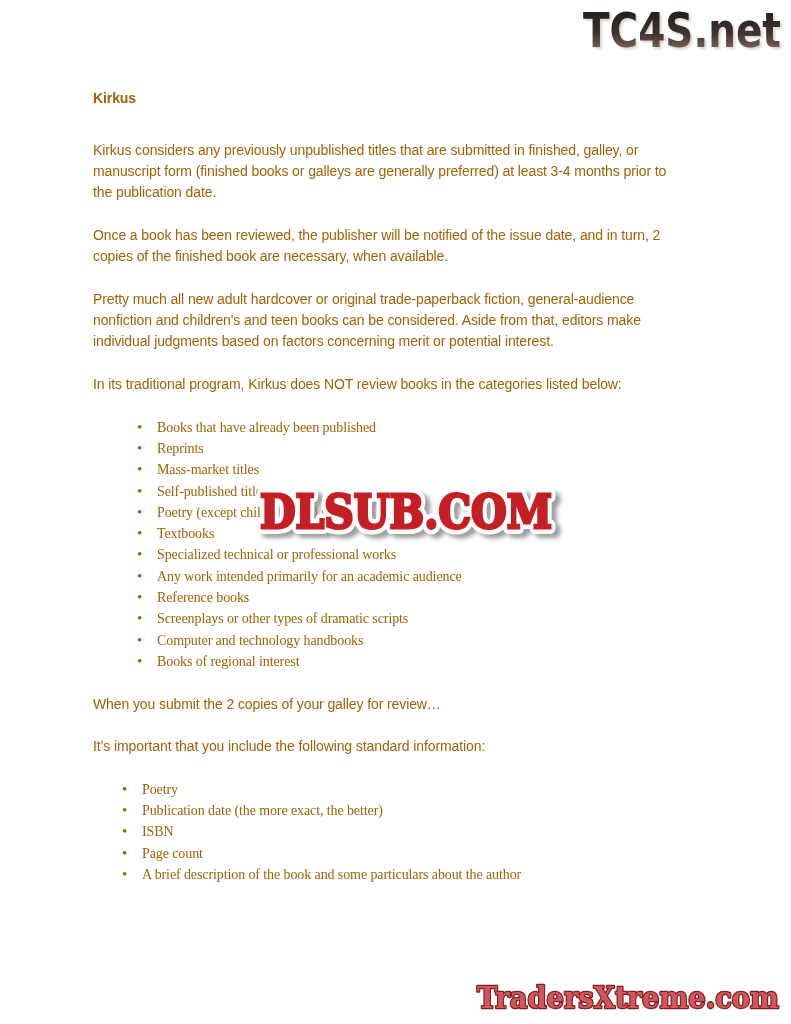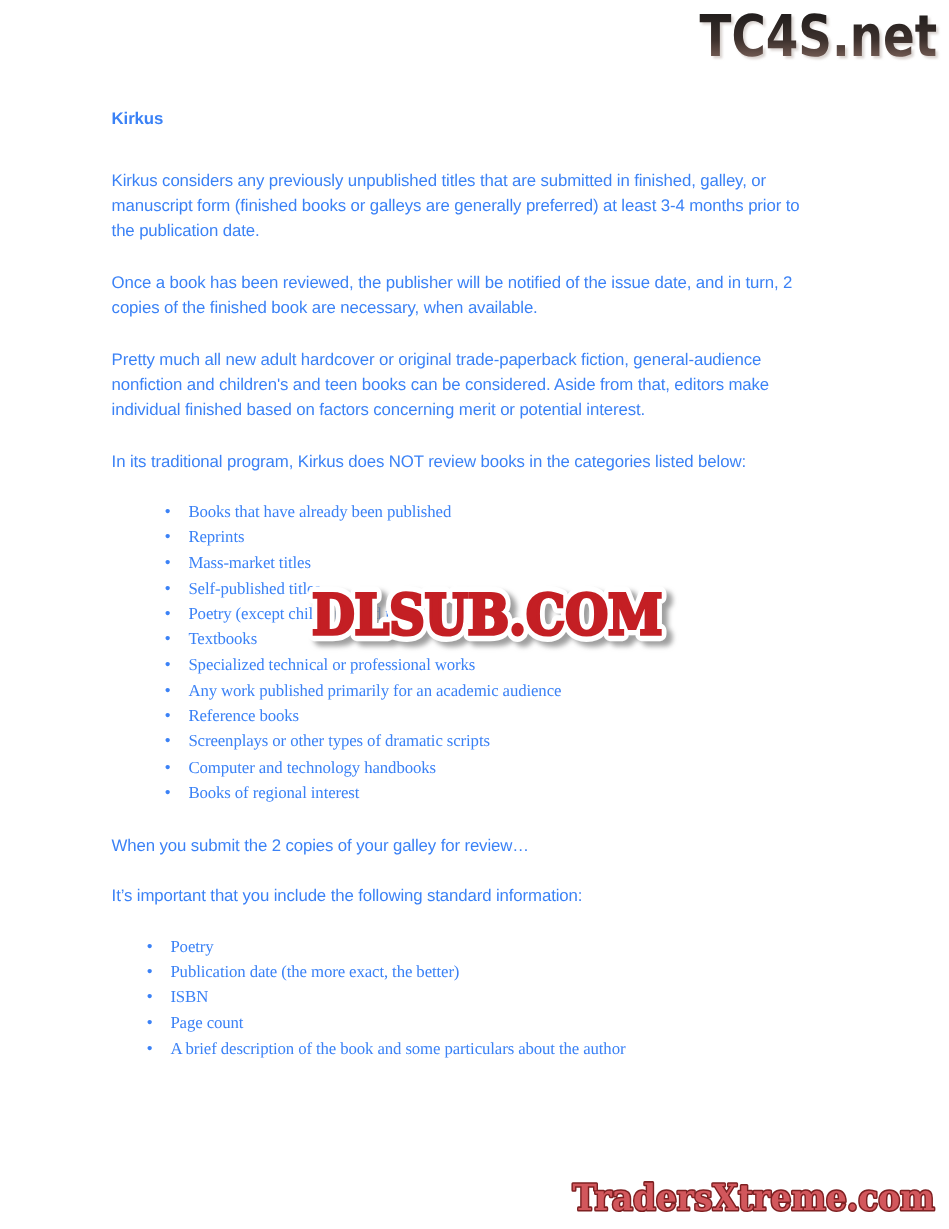--- a/index.html
+++ b/index.html
@@ -10,21 +10,21 @@
     overflow: hidden;
     font-family: "Liberation Sans", sans-serif;
   }
   .page {
     position: absolute; inset: 0;
     background: #ffffff;
   }
   .doc {
     position: absolute;
     left: 93px; top: 88px; width: 665px;
-    color: #3b82f6;
+    color: #a16207;
     font-size: 14px;
     line-height: 21.3px;
     letter-spacing: -0.1px;
   }
   .doc h1 {
     font-size: 14px; font-weight: bold;
     margin: 0 0 30.5px 0;
   }
   .doc p {
     margin: 0 0 21.3px 0;
@@ -66,32 +66,32 @@
   <div class="doc">
     <h1>Kirkus</h1>
 
     <p>Kirkus considers any previously unpublished titles that are submitted in finished, galley, or
 manuscript form (finished books or galleys are generally preferred) at least 3-4 months prior to
 the publication date.</p>
     <p>Once a book has been reviewed, the publisher will be notified of the issue date, and in turn, 2
 copies of the finished book are necessary, when available.</p>
     <p>Pretty much all new adult hardcover or original trade-paperback fiction, general-audience
 nonfiction and children's and teen books can be considered. Aside from that, editors make
-individual finished based on factors concerning merit or potential interest.</p>
+individual judgments based on factors concerning merit or potential interest.</p>
     <p>In its traditional program, Kirkus does NOT review books in the categories listed below:</p>
 
     <ul class="bullets">
       <li>Books that have already been published</li>
       <li>Reprints</li>
       <li>Mass-market titles</li>
       <li>Self-published titles</li>
       <li>Poetry (except children’s and teen)</li>
       <li>Textbooks</li>
       <li>Specialized technical or professional works</li>
-      <li>Any work published primarily for an academic audience</li>
+      <li>Any work intended primarily for an academic audience</li>
       <li>Reference books</li>
       <li>Screenplays or other types of dramatic scripts</li>
       <li>Computer and technology handbooks</li>
       <li>Books of regional interest</li>
     </ul>
 
     <p>When you submit the 2 copies of your galley for review…</p>
     <p>It’s important that you include the following standard information:</p>
 
     <ul class="bullets info">

